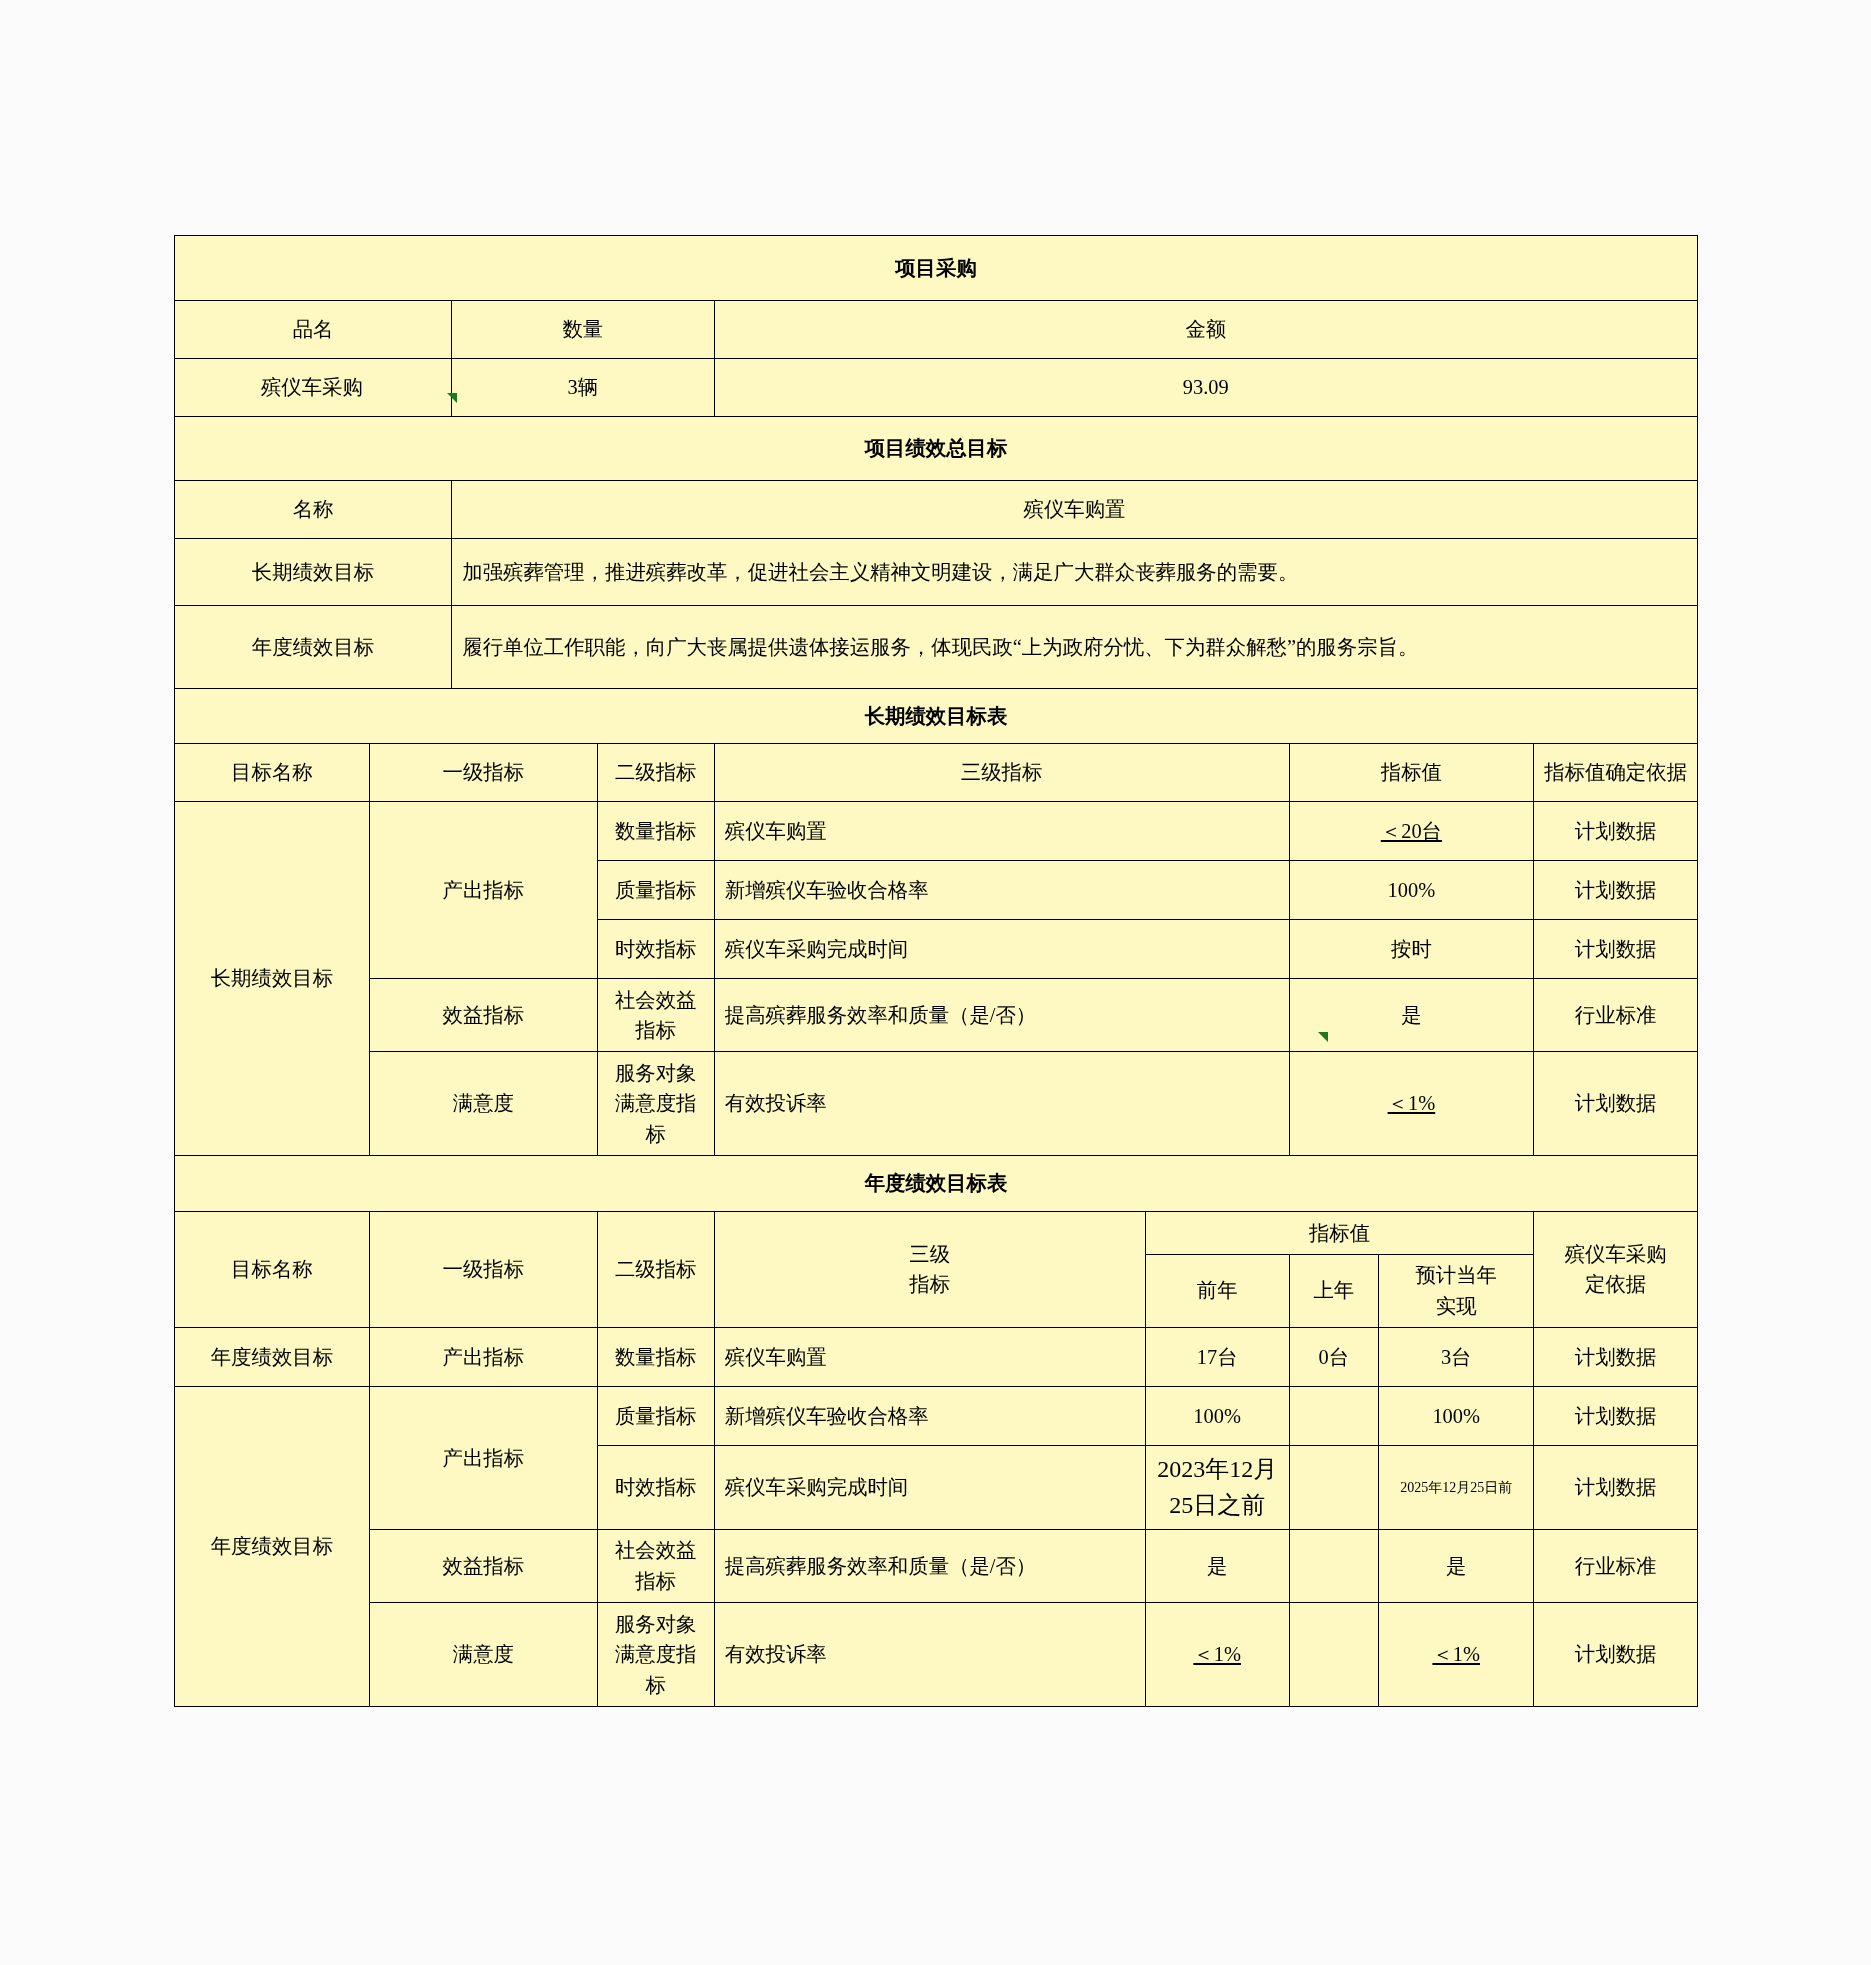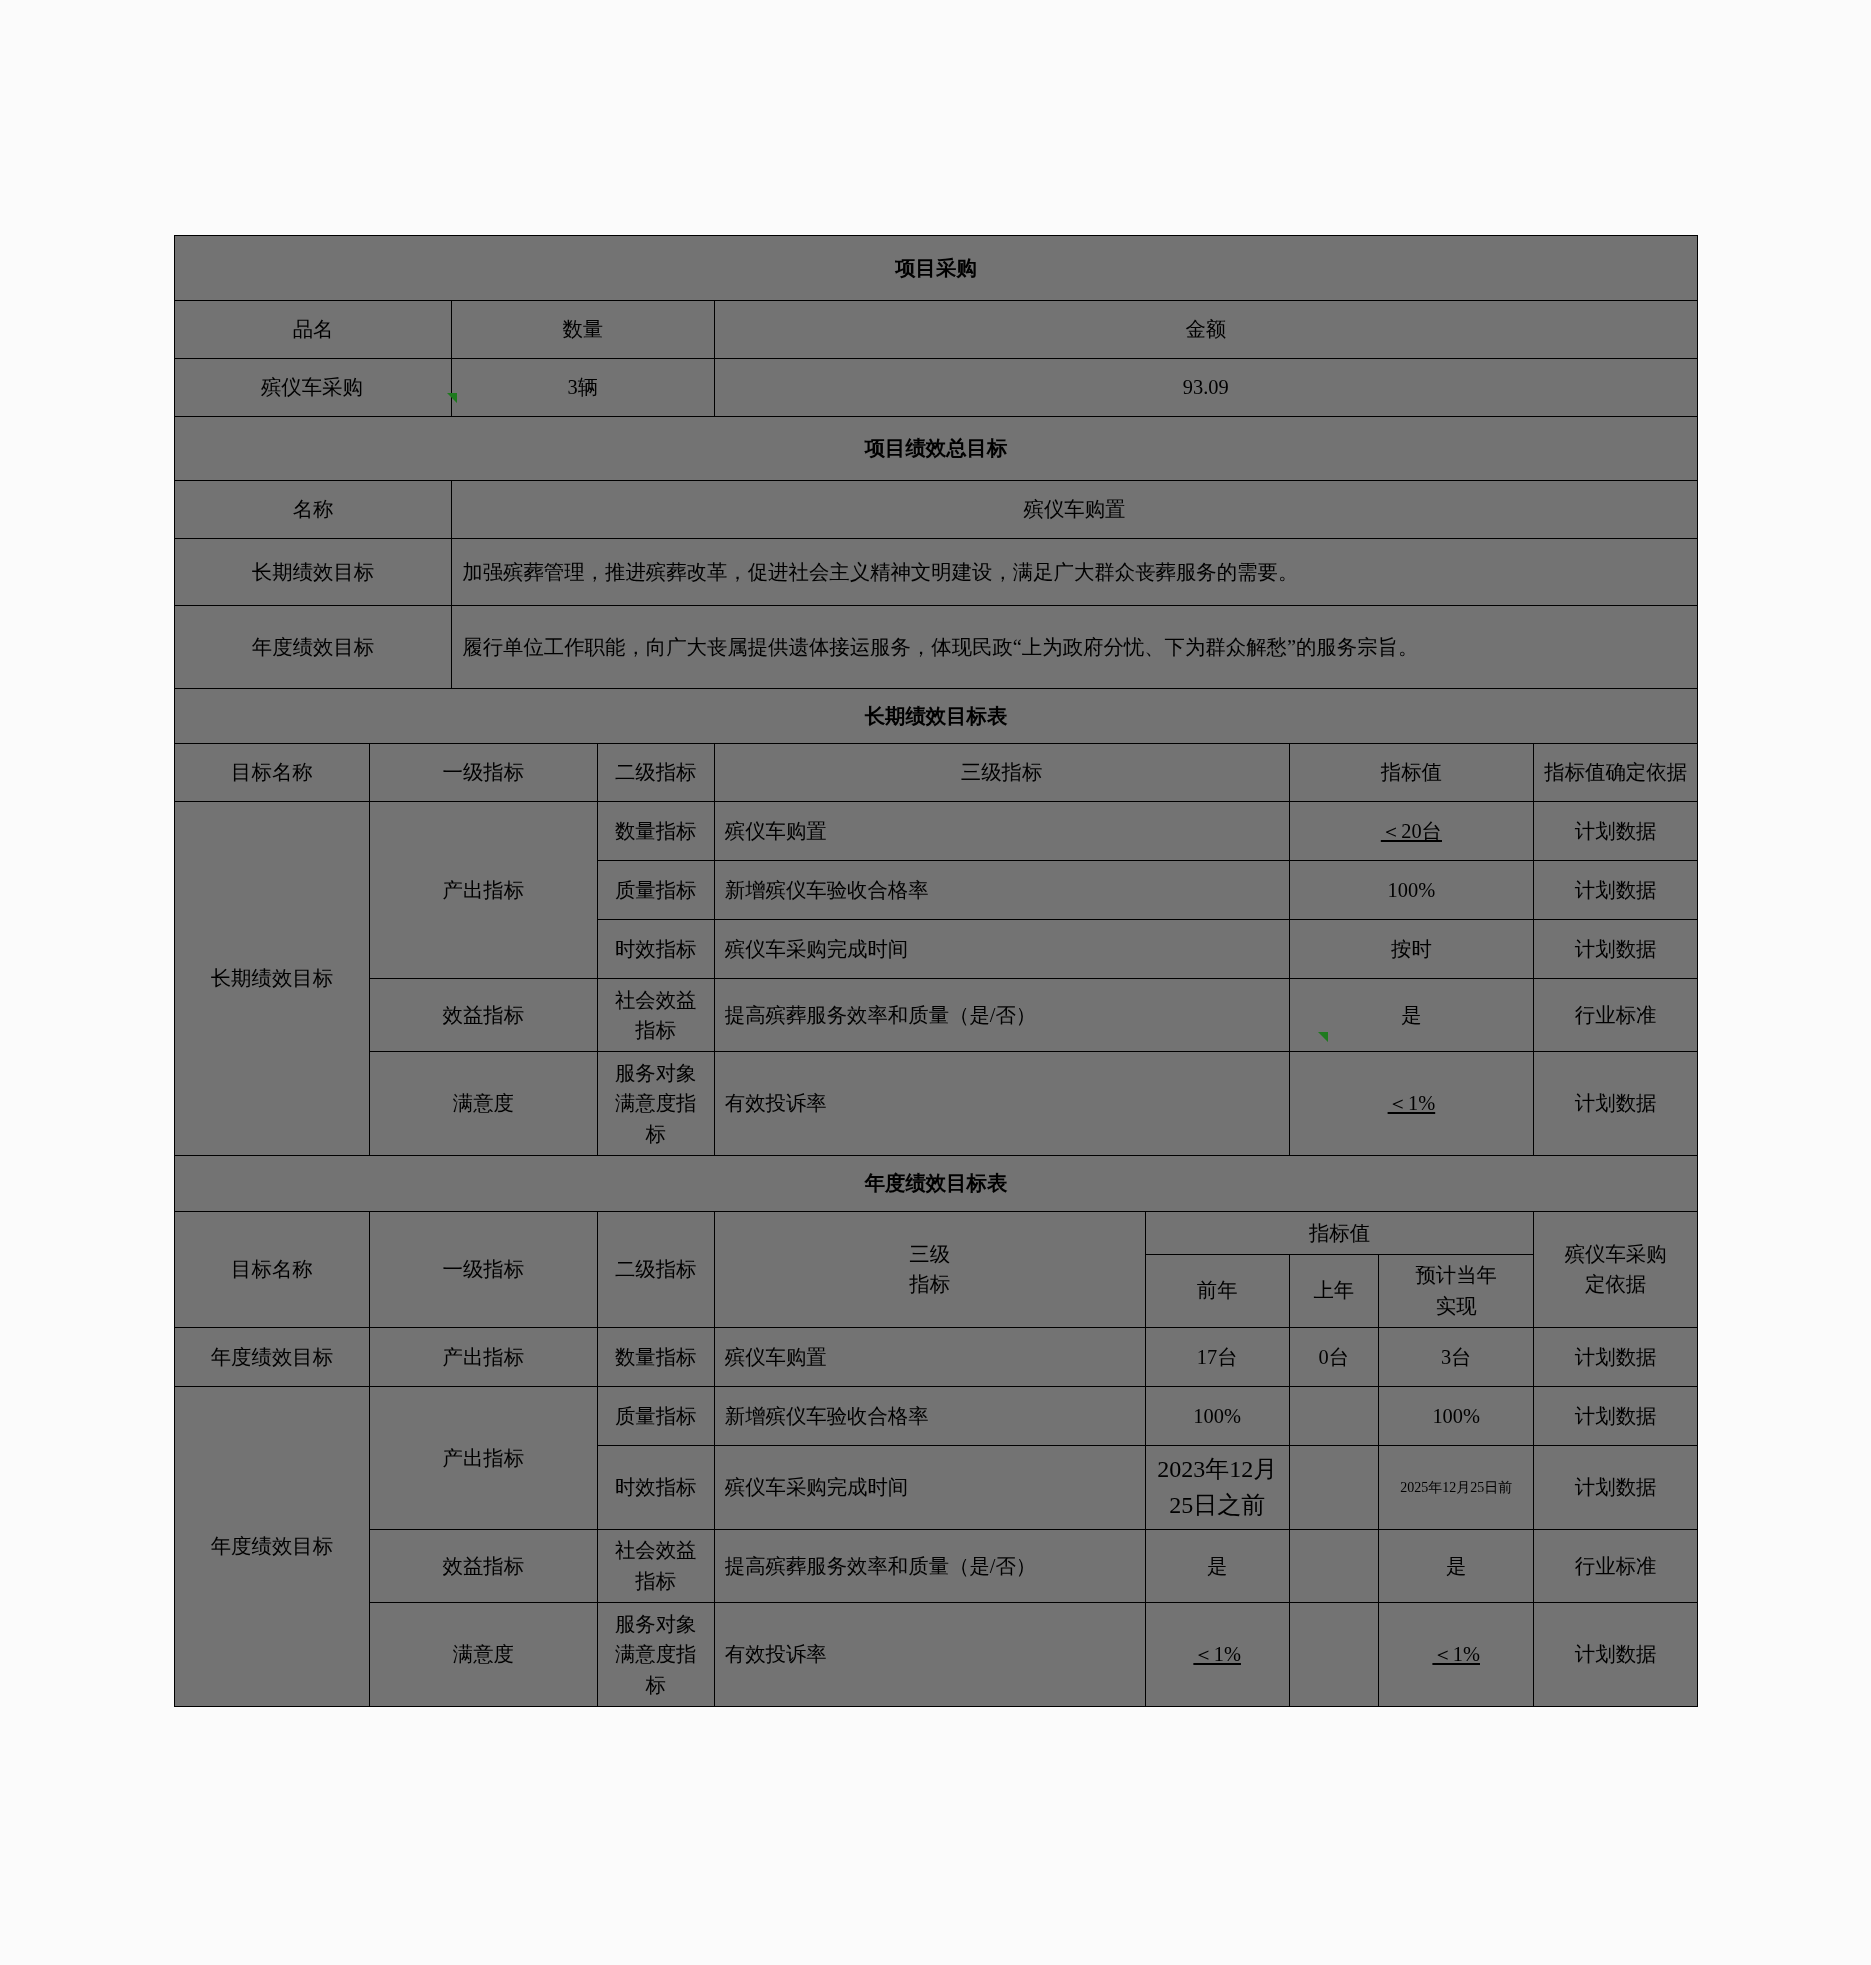--- a/index.html
+++ b/index.html
@@ -25,21 +25,21 @@
   .doc-table-wrap {
     position: absolute;
     left: 174px;
     top: 235px;
     width: 1524px;
   }
   table.doc {
     border-collapse: collapse;
     width: 100%;
     table-layout: fixed;
-    background: #737373;
+    background: #fef9c3;
   }
   table.doc td {
     border: 1.2px solid #000000;
     padding: 5.5px 7px;
     vertical-align: middle;
     font-size: 20.4px;
     line-height: 1.5;
     text-align: center;
     font-family: "Liberation Serif", "DejaVu Serif", serif;
     word-break: break-all;

